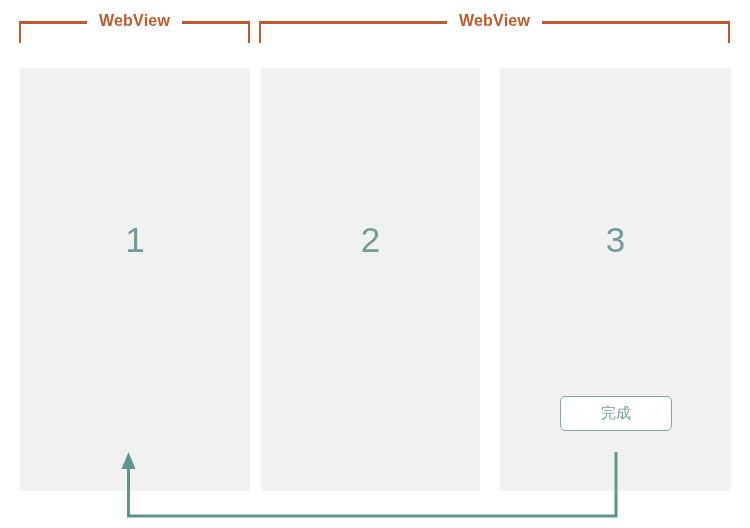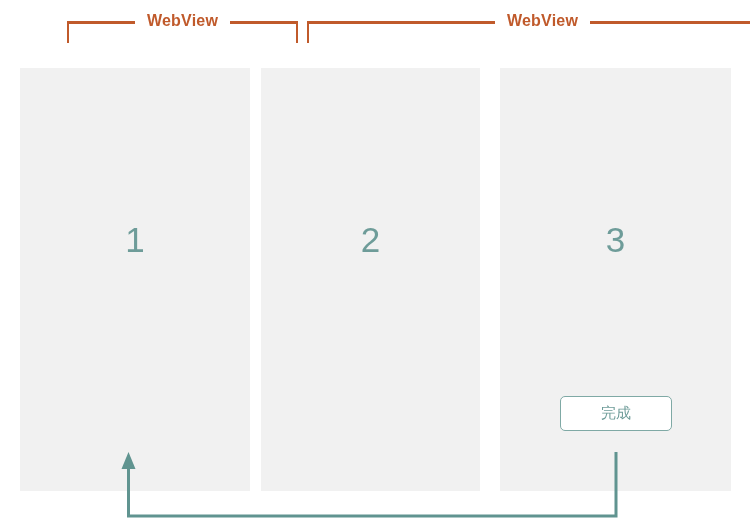--- a/index.html
+++ b/index.html
@@ -18,21 +18,20 @@
   
   .bracket {
     position: absolute;
     top: 21px;
     height: 22px;
     box-sizing: border-box;
     border-left: 2.5px solid #C05A2B;
     border-right: 2.5px solid #C05A2B;
     display: flex;
     align-items: flex-start;
-    margin-left: 48px;
   }
   .bracket .hline {
     flex: 1;
     height: 2.5px;
     background: #C05A2B;
   }
   .bracket .bracket-label {
     margin-top: -8px;
     padding: 0 12px;
     color: #C05A2B;

